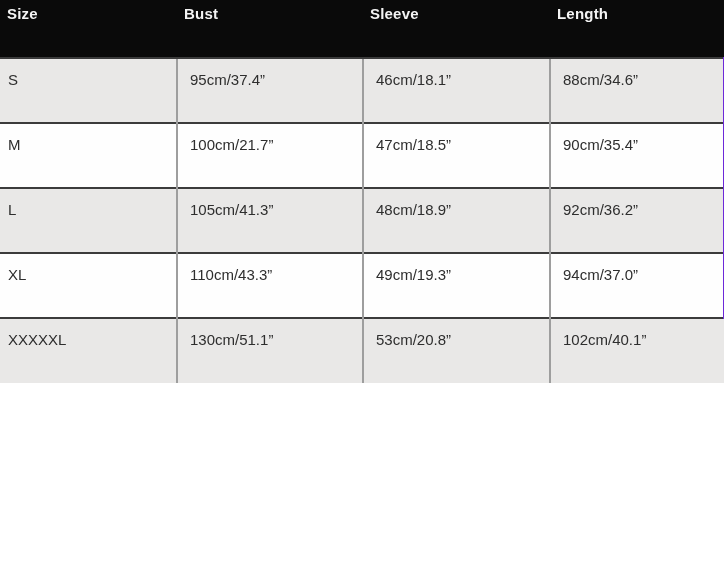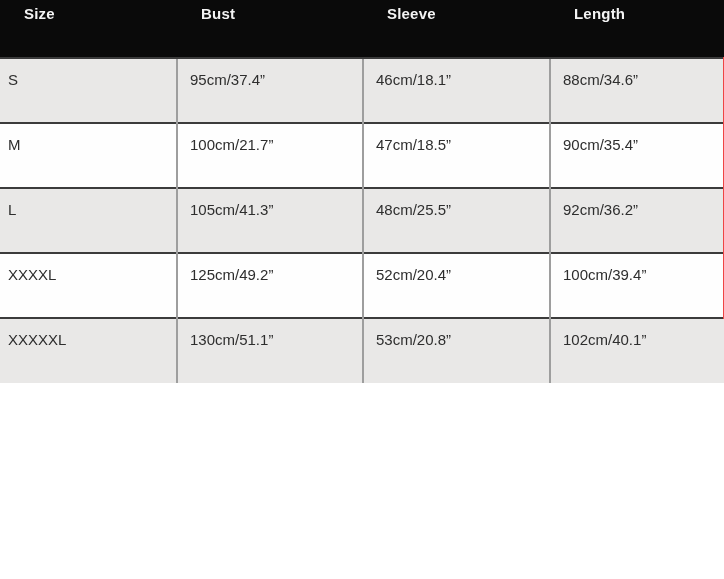--- a/index.html
+++ b/index.html
@@ -32,38 +32,38 @@
   col.c-length { width: 174px; }
 
   thead th {
     background: var(--header-bg);
     color: var(--header-text);
     height: 58px;
     vertical-align: top;
     text-align: left;
     font-size: 15px;
     font-weight: 700;
-    padding: 5px 0 0 24px;
+    padding: 5px 0 0 7px;
     letter-spacing: 0.2px;
   }
   tbody td {
     height: 65px;
     vertical-align: top;
     text-align: left;
     font-size: 15px;
     font-weight: 400;
     color: var(--cell-text);
     padding: 12px 0 0 12px;
     border-top: 2px solid var(--separator);
   }
   tbody td:first-child { padding-left: 8px; }
   tbody td + td { border-left: 2px solid var(--divider); margin-left: 8px; }
   tbody tr:nth-child(odd)  td { background: var(--row-alt-bg); }
   tbody tr:nth-child(even) td { background: var(--row-bg); }
-  tbody tr:not(:last-child) td:last-child { border-right: 2px solid #ef4444; }
+  tbody tr:not(:last-child) td:last-child { border-right: 2px solid #6d28d9; }
 </style>
 </head>
 <body>
 
 <table class="size-chart">
   <colgroup>
     <col class="c-size">
       <col class="c-bust">
       <col class="c-sleeve">
       <col class="c-length">
@@ -85,28 +85,28 @@
     </tr>
     <tr>
       <td>M</td>
       <td>100cm/21.7”</td>
       <td>47cm/18.5”</td>
       <td>90cm/35.4”</td>
     </tr>
     <tr>
       <td>L</td>
       <td>105cm/41.3”</td>
-      <td>48cm/25.5”</td>
+      <td>48cm/18.9”</td>
       <td>92cm/36.2”</td>
     </tr>
     <tr>
-      <td>XXXXL</td>
-      <td>125cm/49.2”</td>
-      <td>52cm/20.4”</td>
-      <td>100cm/39.4”</td>
+      <td>XL</td>
+      <td>110cm/43.3”</td>
+      <td>49cm/19.3”</td>
+      <td>94cm/37.0”</td>
     </tr>
     <tr>
       <td>XXXXXL</td>
       <td>130cm/51.1”</td>
       <td>53cm/20.8”</td>
       <td>102cm/40.1”</td>
     </tr>
   </tbody>
 </table>
 

